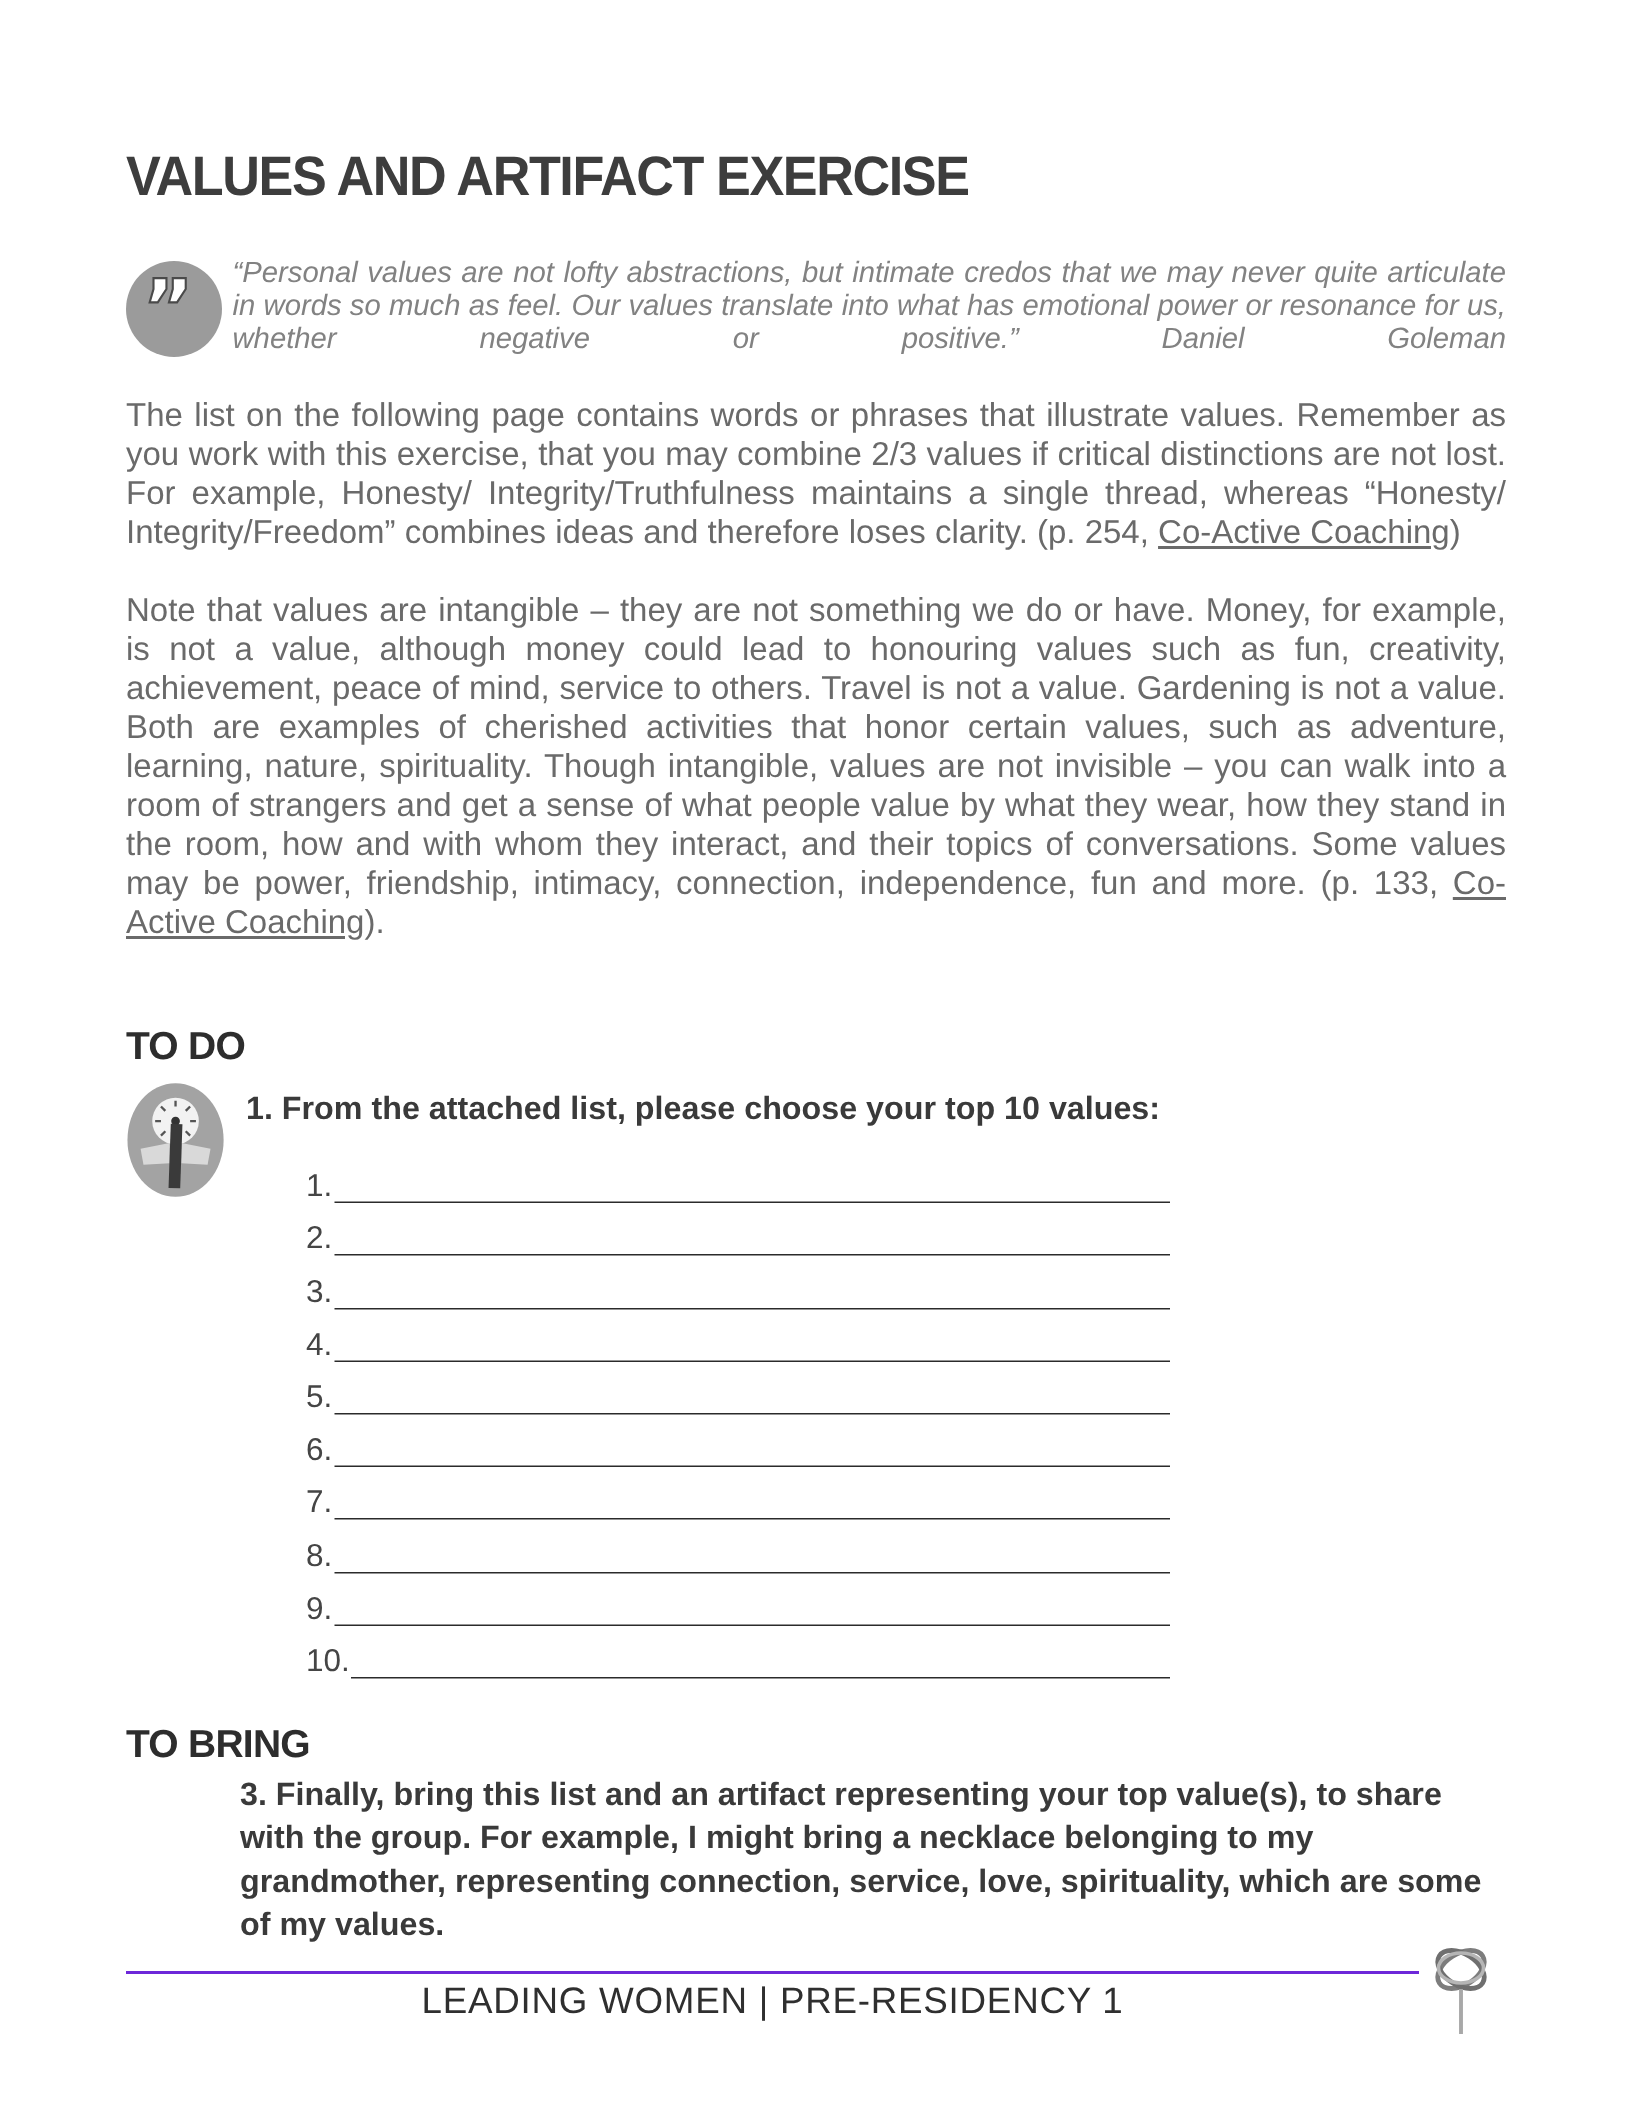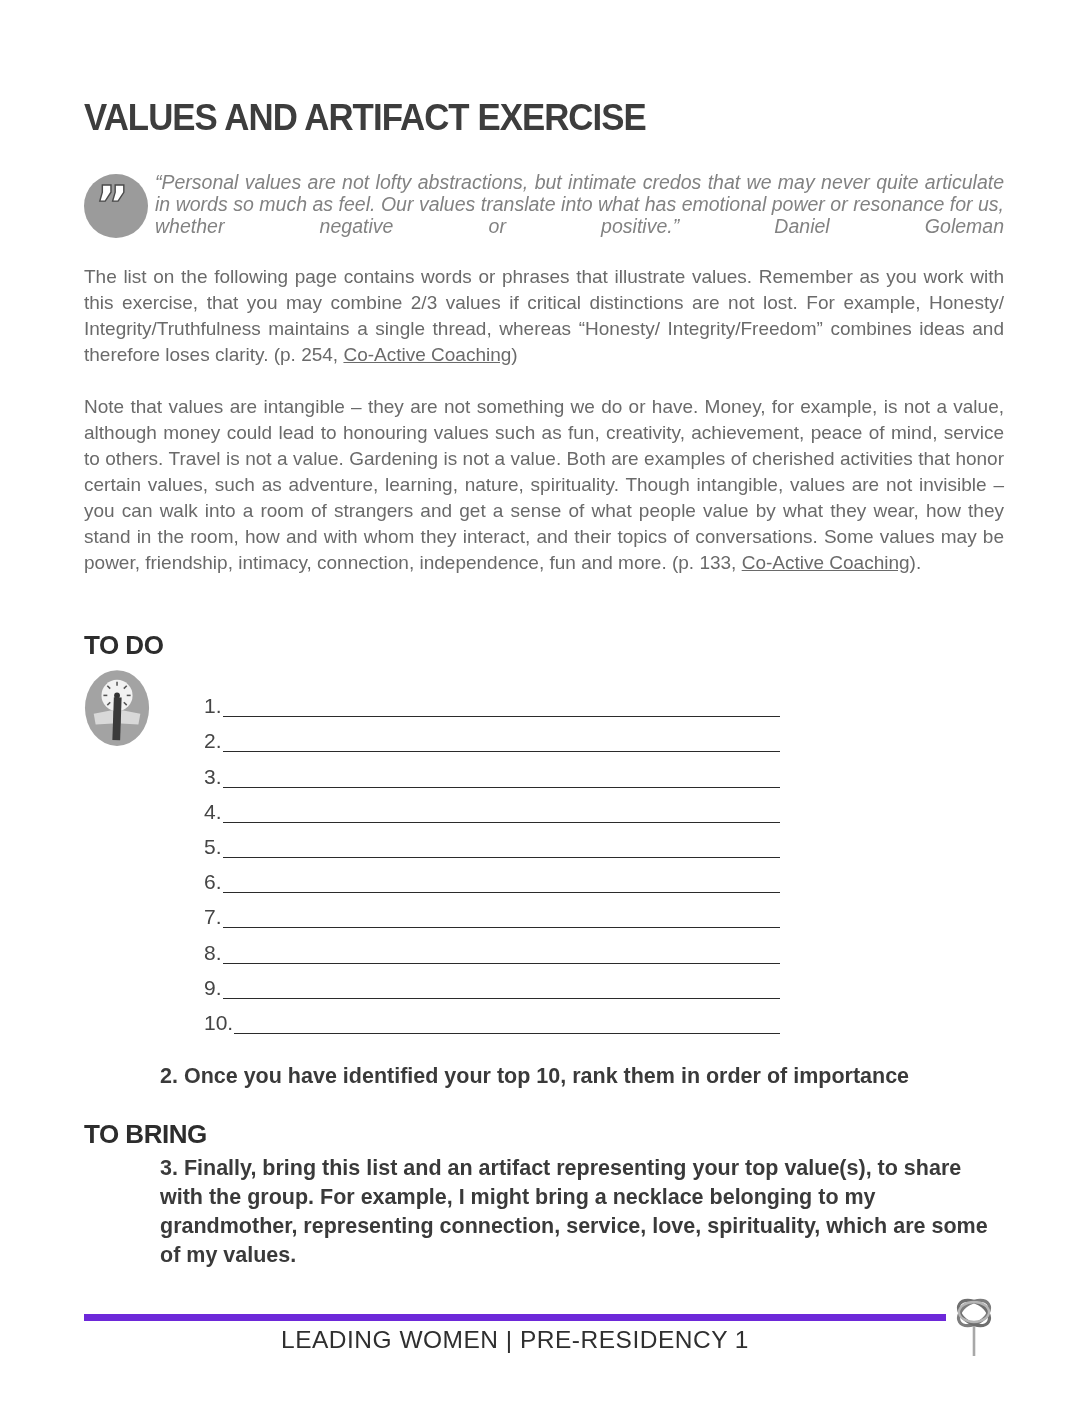--- a/index.html
+++ b/index.html
@@ -31,21 +31,21 @@
     margin-left:7px;
     font-style:italic;
     font-size:19.5px;
     line-height:22px;
     color:#828282;
     text-align:justify;
     text-align-last:justify;
   }
   
   .body-par{
-    font-size:19px;
+    font-size:22px;
     line-height:26px;
     color:#6a6a6a;
     text-align:justify;
     margin:26px 0 0 0;
   }
   .body-link{color:#6a6a6a;text-decoration:underline;cursor:pointer;}
   
   .section-heading{
     font-size:26px;
     font-weight:800;
@@ -81,21 +81,21 @@
     height:22px;
   }
   .step2{margin:28px 0 0 76px;width:800px;}
   .step3{margin:4px 0 0 76px;width:846px;}
   
   .footer{
     position:absolute;
     left:84px;
     top:1314px;
     width:862px;
-    border-top:7px solid #6d28d9;
+    border-top:2px solid #6d28d9;
   }
   .footer-text{
     margin-top:5px;
     text-align:center;
     font-size:24.5px;
     color:#2f2f2f;
     letter-spacing:0.5px;
   }
   .tulip-logo{
     position:absolute;
@@ -143,20 +143,21 @@
           <line x1="44" y1="17" x2="41" y2="20"></line>
           <line x1="27" y1="34" x2="24" y2="37"></line>
         </g>
         <circle cx="34" cy="27" r="3" fill="#333333"></circle>
         <polygon points="10,46 30,42 30,56 12,57" fill="#d9d9d9"></polygon>
         <polygon points="58,46 38,42 38,56 56,57" fill="#d9d9d9"></polygon>
         <rect x="30" y="29" width="8" height="44" fill="#3a3a3a" transform="rotate(2 34 50)"></rect>
       </svg>
     </span>
     <div class="todo-content">
+      <div class="step-text step1-label">1. From the attached list, please choose your top 10 values:</div>
 
       <div class="blanks">
         <div class="blank-row">
           <span class="blank-num">1.</span>
           <span class="blank-line"></span>
         </div>
         <div class="blank-row">
           <span class="blank-num">2.</span>
           <span class="blank-line"></span>
         </div>
@@ -190,21 +191,20 @@
         </div>
         <div class="blank-row">
           <span class="blank-num">10.</span>
           <span class="blank-line"></span>
         </div>
       </div>
     </div>
   </div>
 
   <div class="step-text step2">
-    <div>2. Once you have identified your top 10, rank them in order of importance</div>
   </div>
 
   <h2 class="section-heading heading-tobring">TO BRING</h2>
 
   <div class="step-text step3">3. Finally, bring this list and an artifact representing your top value(s), to share with the group. For example, I might bring a necklace belonging to my grandmother, representing connection, service, love, spirituality, which are some of my values.</div>
 
   <div class="footer">
     <div class="footer-text">LEADING WOMEN | PRE-RESIDENCY 1</div>
   </div>
 

